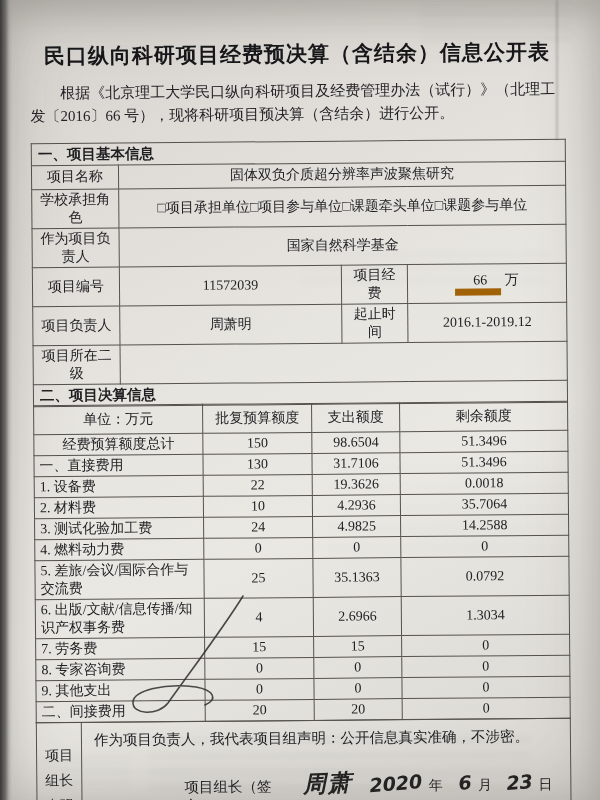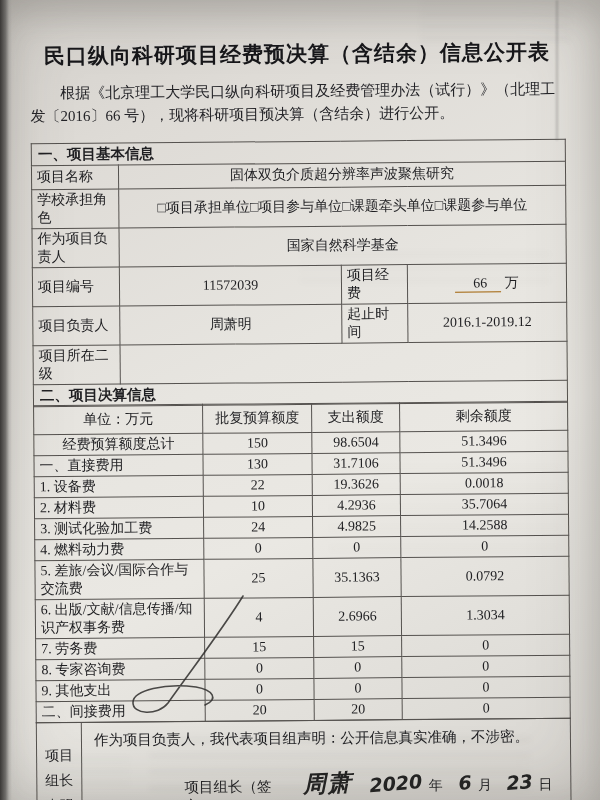--- a/index.html
+++ b/index.html
@@ -52,29 +52,29 @@
     text-indent:2em; color:#242428;
   }
   table { border-collapse:collapse; table-layout:fixed; }
   .main-table { margin:14px 0 0 33px; width:534px; }
   td { border:1px solid #55524f; vertical-align:middle; padding:1px 5px; font-size:14px; }
   .main-table { border:1.5px solid #403e3c; }
   .band td {
     font-family:"DejaVu Sans", sans-serif; font-weight:bold; font-size:14.5px;
     padding-left:6px; height:21px;
   }
-  .lbl { }
+  .lbl { text-align:center; }
   .ctr { text-align:center; }
   .num { text-align:center; font-family:"Liberation Serif", serif; }
   .s1 td { height:24px; }
   .row-thin td { height:17px; }
   .hdr2 td { height:29px; text-align:center; }
   .s2 td { height:20px; }
   .tall td { height:36px; }
-  .underlined { display:inline-block; padding:0 14px 0 18px; border-bottom:1px solid #a16207; }
+  .underlined { display:inline-block; padding:0 14px 0 18px; border-bottom:7px solid #a16207; }
   
   .stmt-label { width:45px; text-align:center; font-size:14px; line-height:25px; }
   .stmt-cell { height:90px; vertical-align:top; padding:8px 10px 6px 12px; }
   .decl { font-size:14.5px; }
   .signrow { display:flex; align-items:baseline; margin-top:20px; }
   .signlabel { margin-left:90px; font-size:14.5px; }
   .hw { font-family:"DejaVu Sans", sans-serif; font-style:italic; font-weight:bold; color:#222; }
   .signature { font-size:23px; letter-spacing:2px; transform:rotate(-2deg); display:inline-block; margin-left:4px; }
   .dategroup { margin-left:auto; margin-right:8px; display:flex; align-items:baseline; gap:6px; font-size:14px; }
   .hw-num { font-size:19px; transform:rotate(-4deg); display:inline-block; }

